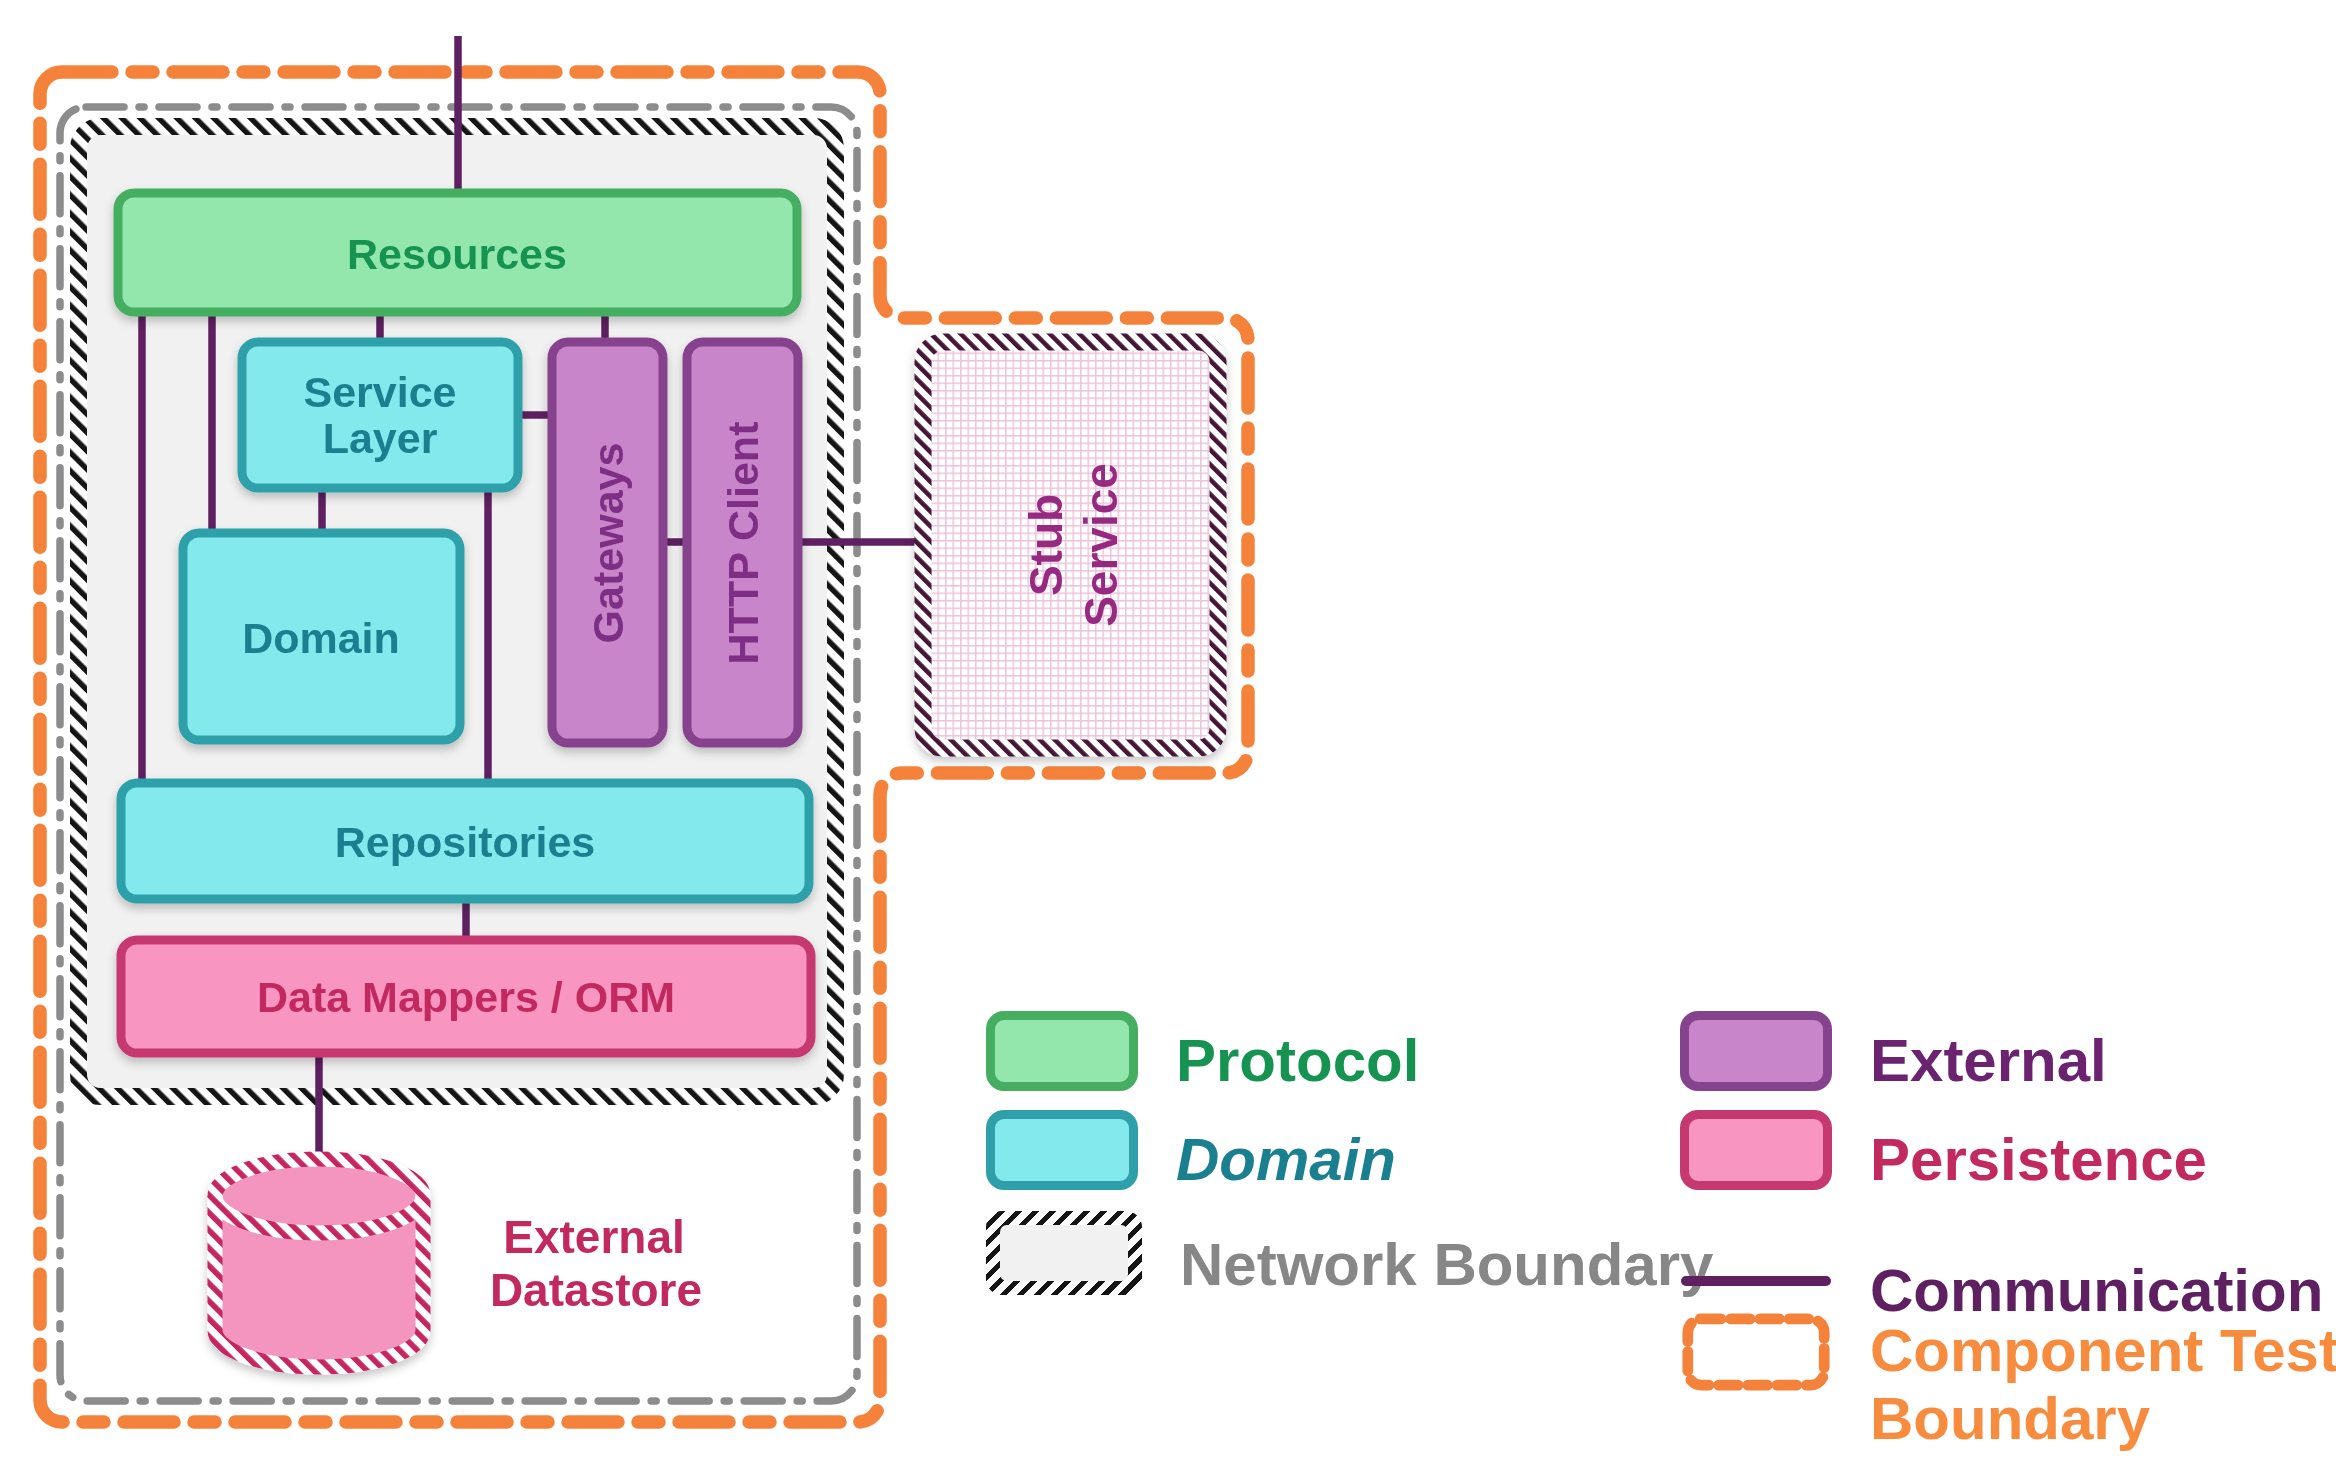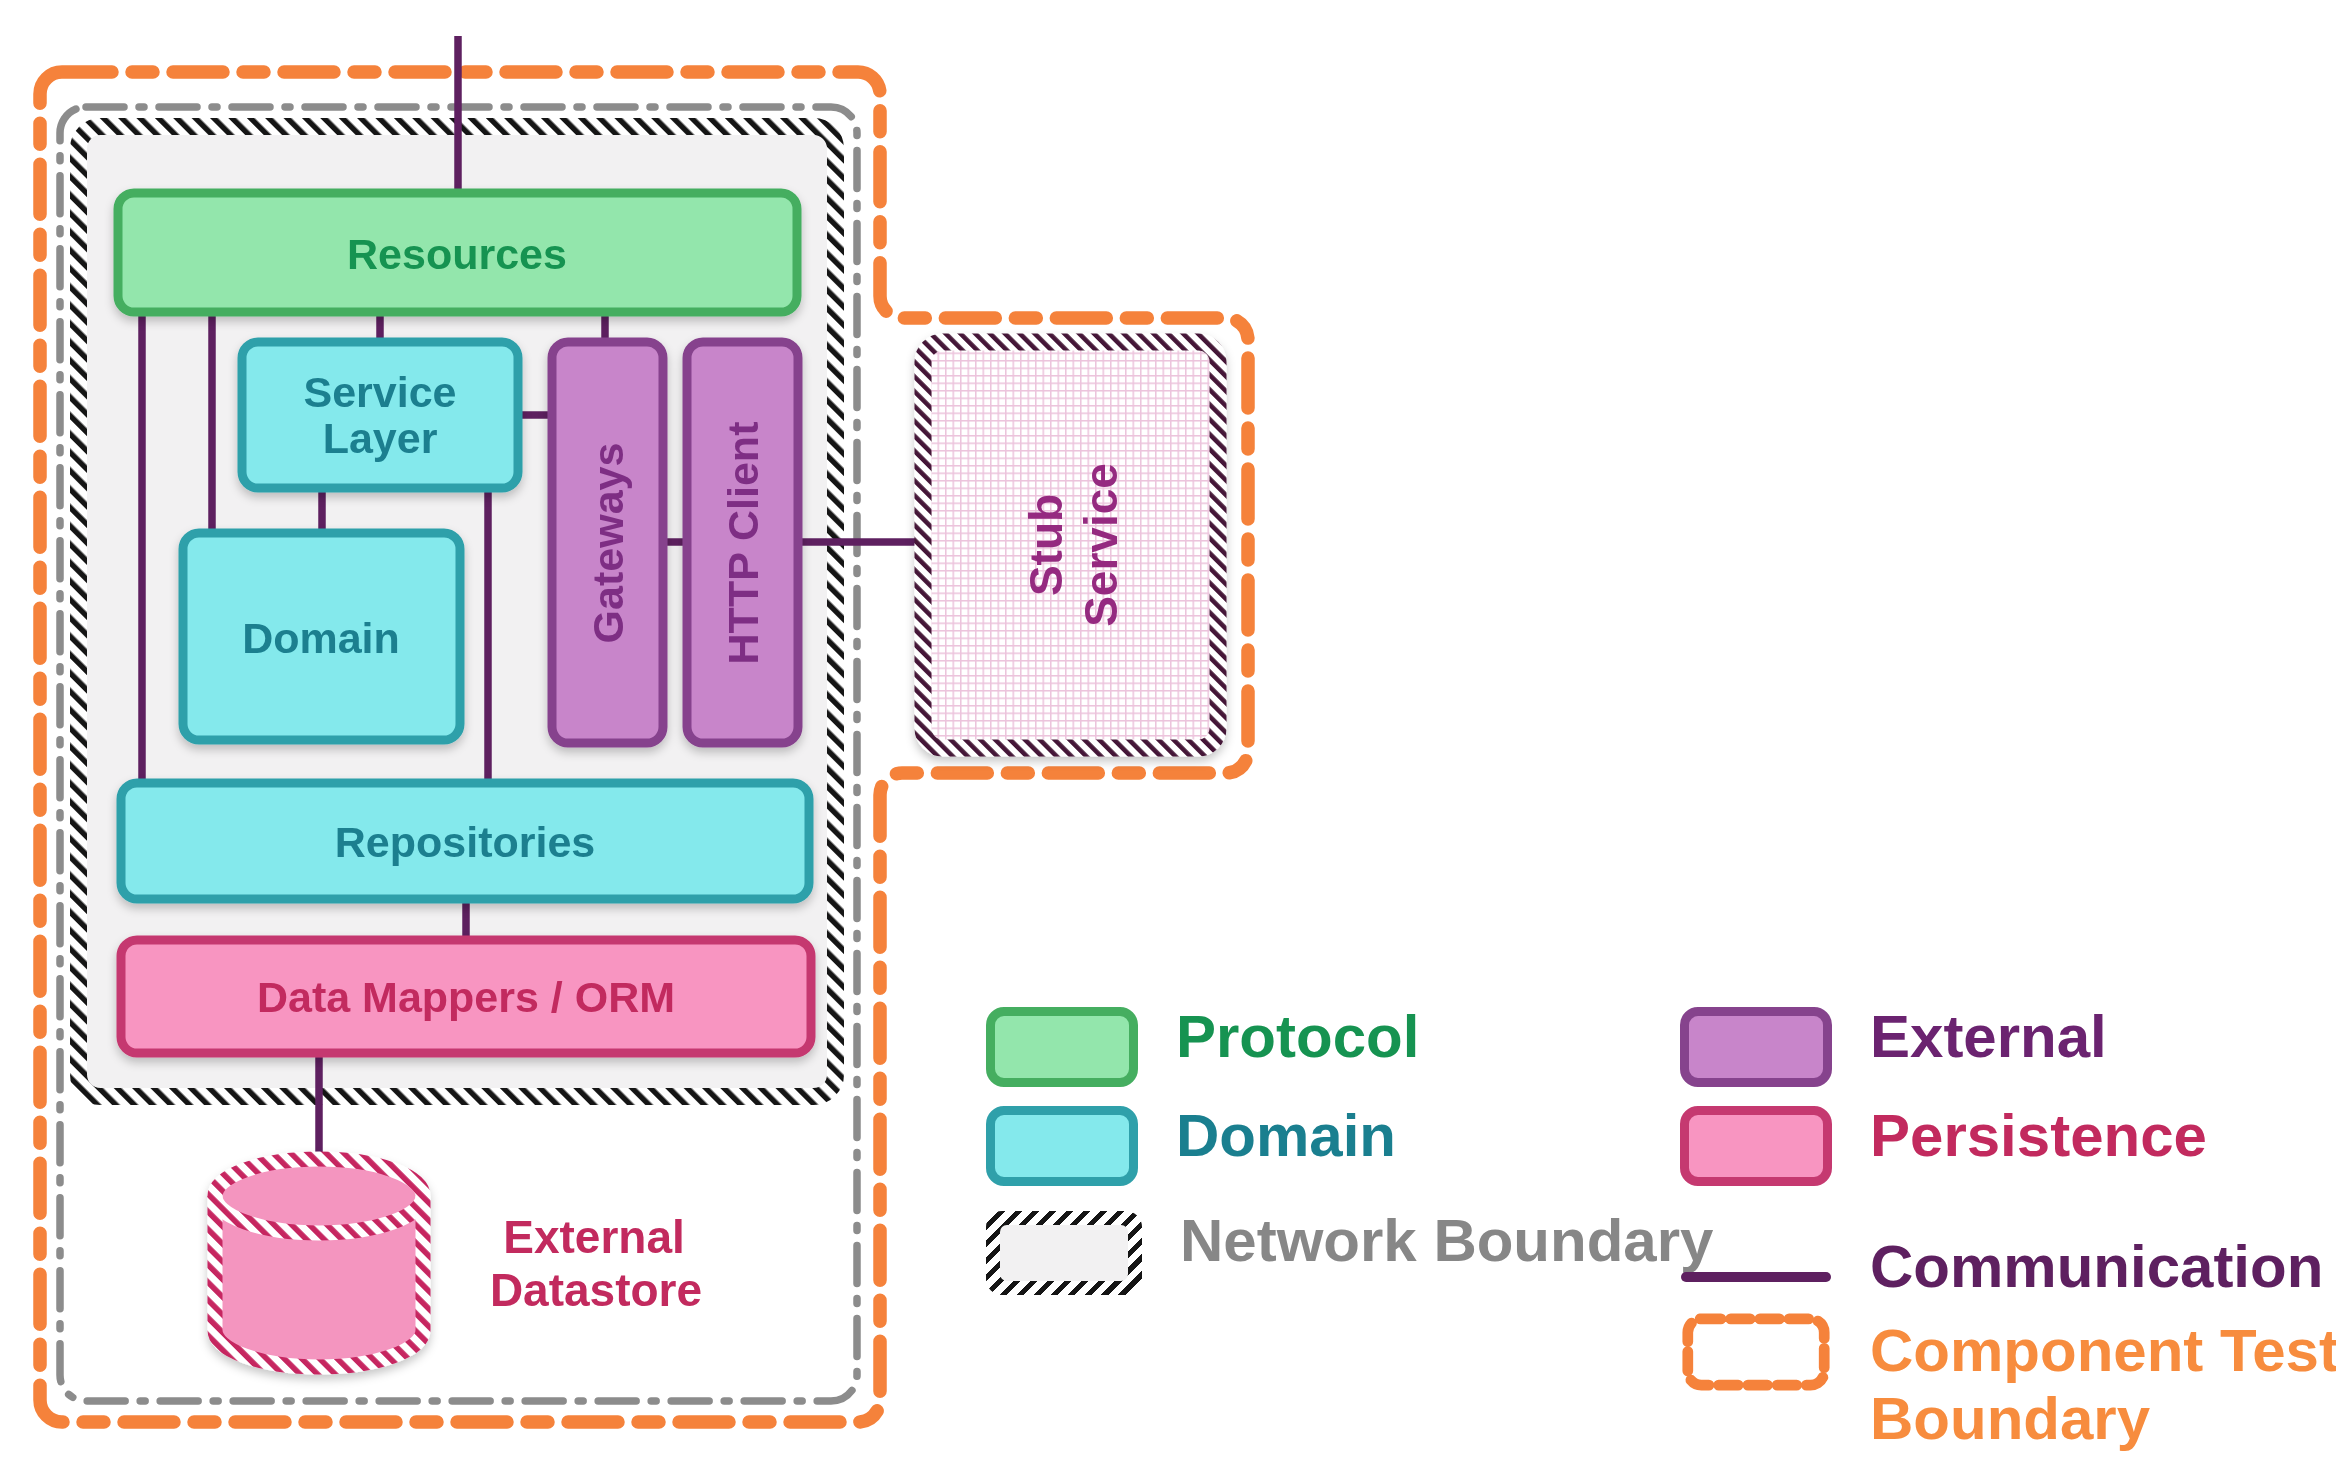--- a/index.html
+++ b/index.html
@@ -2,35 +2,35 @@
 <html style="--green-fill: #93E6AC; --green-stroke: #45AE60; --green-text: #169351; --teal-fill: #84E9EC; --teal-stroke: #2FA0AA; --teal-text: #1A7F8F; --purple-fill: #C885CA; --purple-stroke: #86438D; --purple-text: #7E2F84; --pink-fill: #F895C1; --pink-stroke: #C53970; --pers-text: #C22A5E; --ext-text: #6B2370; --comm: #5E2060; --orange: #F5823B; --orange-text: #F78C3E; --gray-line: #8C8C8C; --gray-text: #878787; --inner-gray: #F2F1F2; --hatch-black: #151515; --stub-hatch: #451937; --stub-text: #952C80; --grid-pink: #ECC3DC; --candy-stripe: #C62561; --cylinder-fill: #F495BF;"><head>
 <meta charset="utf-8">
 <style>
   html,body{margin:0;padding:0;background:#ffffff;}
   body{width:2336px;height:1474px;overflow:hidden;
        font-family:"Liberation Sans", sans-serif;}
   .stage{position:relative;width:2336px;height:1474px;background:#fff;}
   svg text{font-family:"Liberation Sans", sans-serif;font-weight:bold;}
 
   
-  .legend-row{position:absolute;display:flex;align-items:flex-start;gap:38px;height:84px;}
+  .legend-row{position:absolute;display:flex;align-items:flex-end;gap:38px;height:84px;}
   .legend-row.two-line{align-items:flex-start;}
   .legend-label{font-weight:bold;font-size:60px;line-height:1.0;white-space:nowrap;}
   .legend-label .l2{display:block;margin-top:8px;}
   .sw{width:152px;height:80px;border-radius:18px;box-sizing:border-box;flex:0 0 auto;}
   .sw-protocol{background:var(--green-fill);border:9px solid var(--green-stroke);}
   .sw-domain{background:var(--teal-fill);border:9px solid var(--teal-stroke);}
   .sw-external{background:var(--purple-fill);border:9px solid var(--purple-stroke);}
   .sw-persistence{background:var(--pink-fill);border:9px solid var(--pink-stroke);}
   .sw-network{position:relative;width:156px;height:84px;border-radius:16px;overflow:hidden;
      background:repeating-linear-gradient(-45deg,var(--hatch-black) 0 5px,#ffffff 5px 12px);}
   .sw-network .inner{position:absolute;inset:14px;background:var(--inner-gray);border-radius:7px;}
   .sw-plain{border:none;background:transparent;display:flex;align-items:center;justify-content:center;}
   .lbl-protocol{color:var(--green-text);}
-  .lbl-domain{color:var(--teal-text);}
+  .lbl-domain{color:var(--teal-text);font-style:italic;}
   .lbl-gray{color:var(--gray-text);}
   .lbl-external{color:var(--ext-text);}
   .lbl-persistence{color:var(--pers-text);}
   .lbl-comm{color:var(--comm);}
   .lbl-ctb{color:var(--orange-text);}
 </style>
 </head>
 <body>
 
 <div class="stage">

